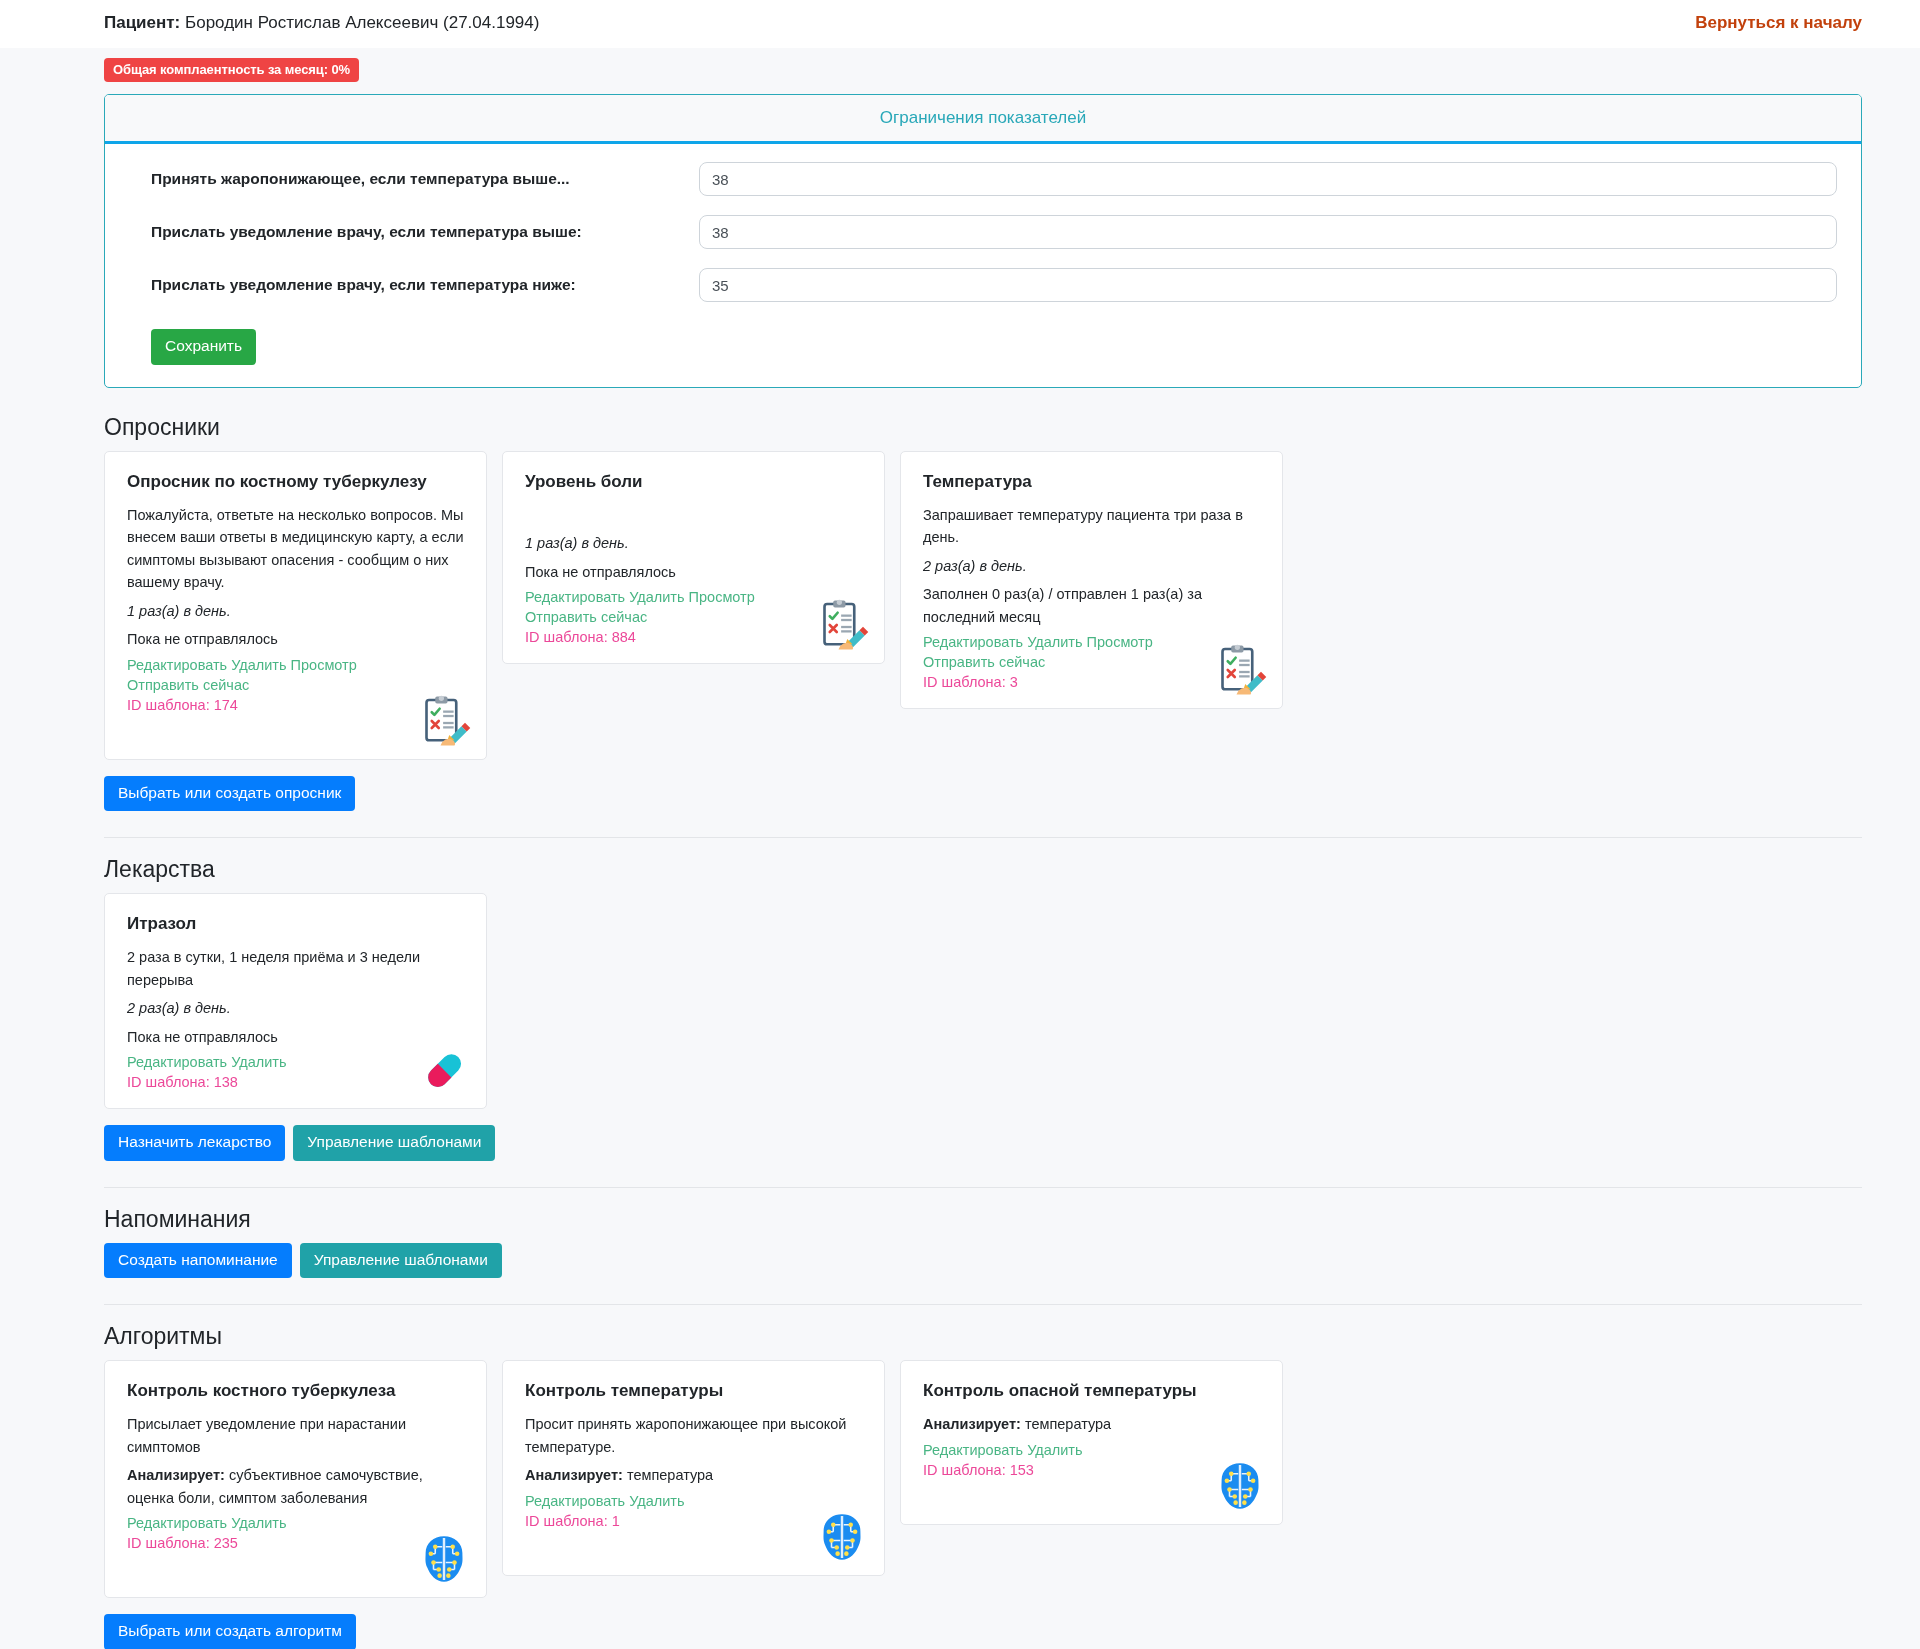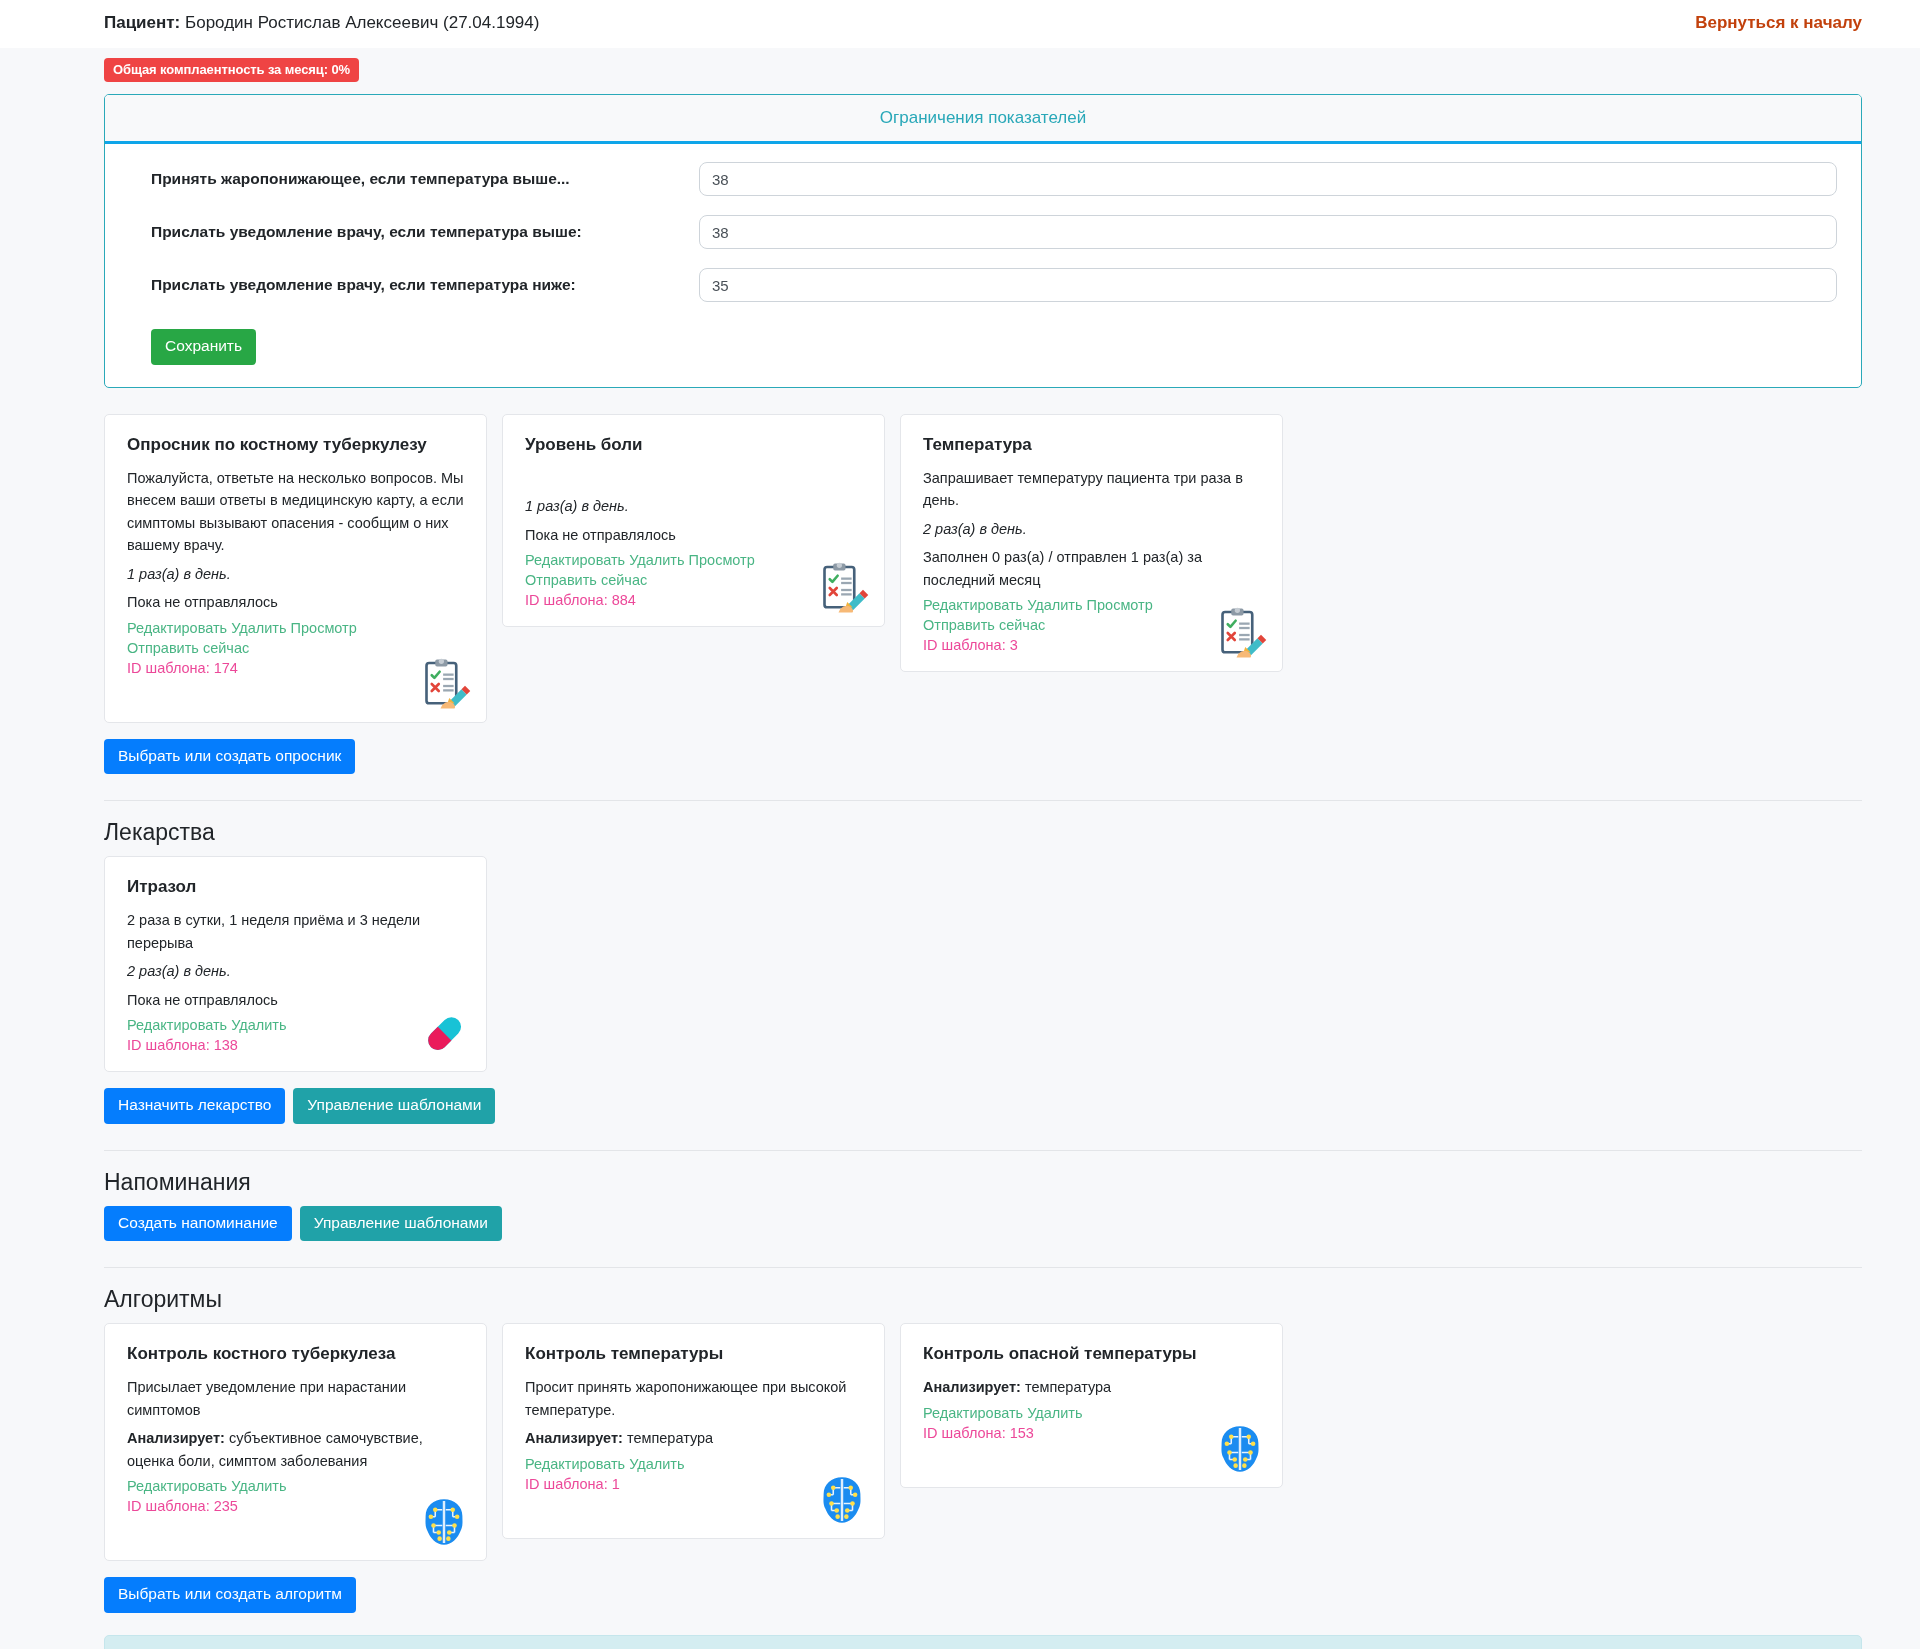--- a/index.html
+++ b/index.html
@@ -200,20 +200,21 @@
         <input class="form-input" type="text" value="35" style="">
       </div>
 
       <div class="save-wrap">
         <button class="btn btn-green">Сохранить</button>
       </div>
     </div>
   </div>
 
   <div class="section">
+    <h2 class="section-title">Опросники</h2>
     <div class="cards">
 
       <div class="card">
         <div class="card-title">Опросник по костному туберкулезу</div>
         <p>Пожалуйста, ответьте на несколько вопросов. Мы внесем ваши ответы в медицинскую карту, а если симптомы вызывают опасения - сообщим о них вашему врачу.</p>
         <p class="freq">1 раз(а) в день.</p>
         <p>Пока не отправлялось</p>
         <div class="links"><a href="#">Редактировать Удалить Просмотр</a></div>
         <div class="links"><a href="#">Отправить сейчас</a></div>
         <div class="tpl-id">ID шаблона: 174</div>

